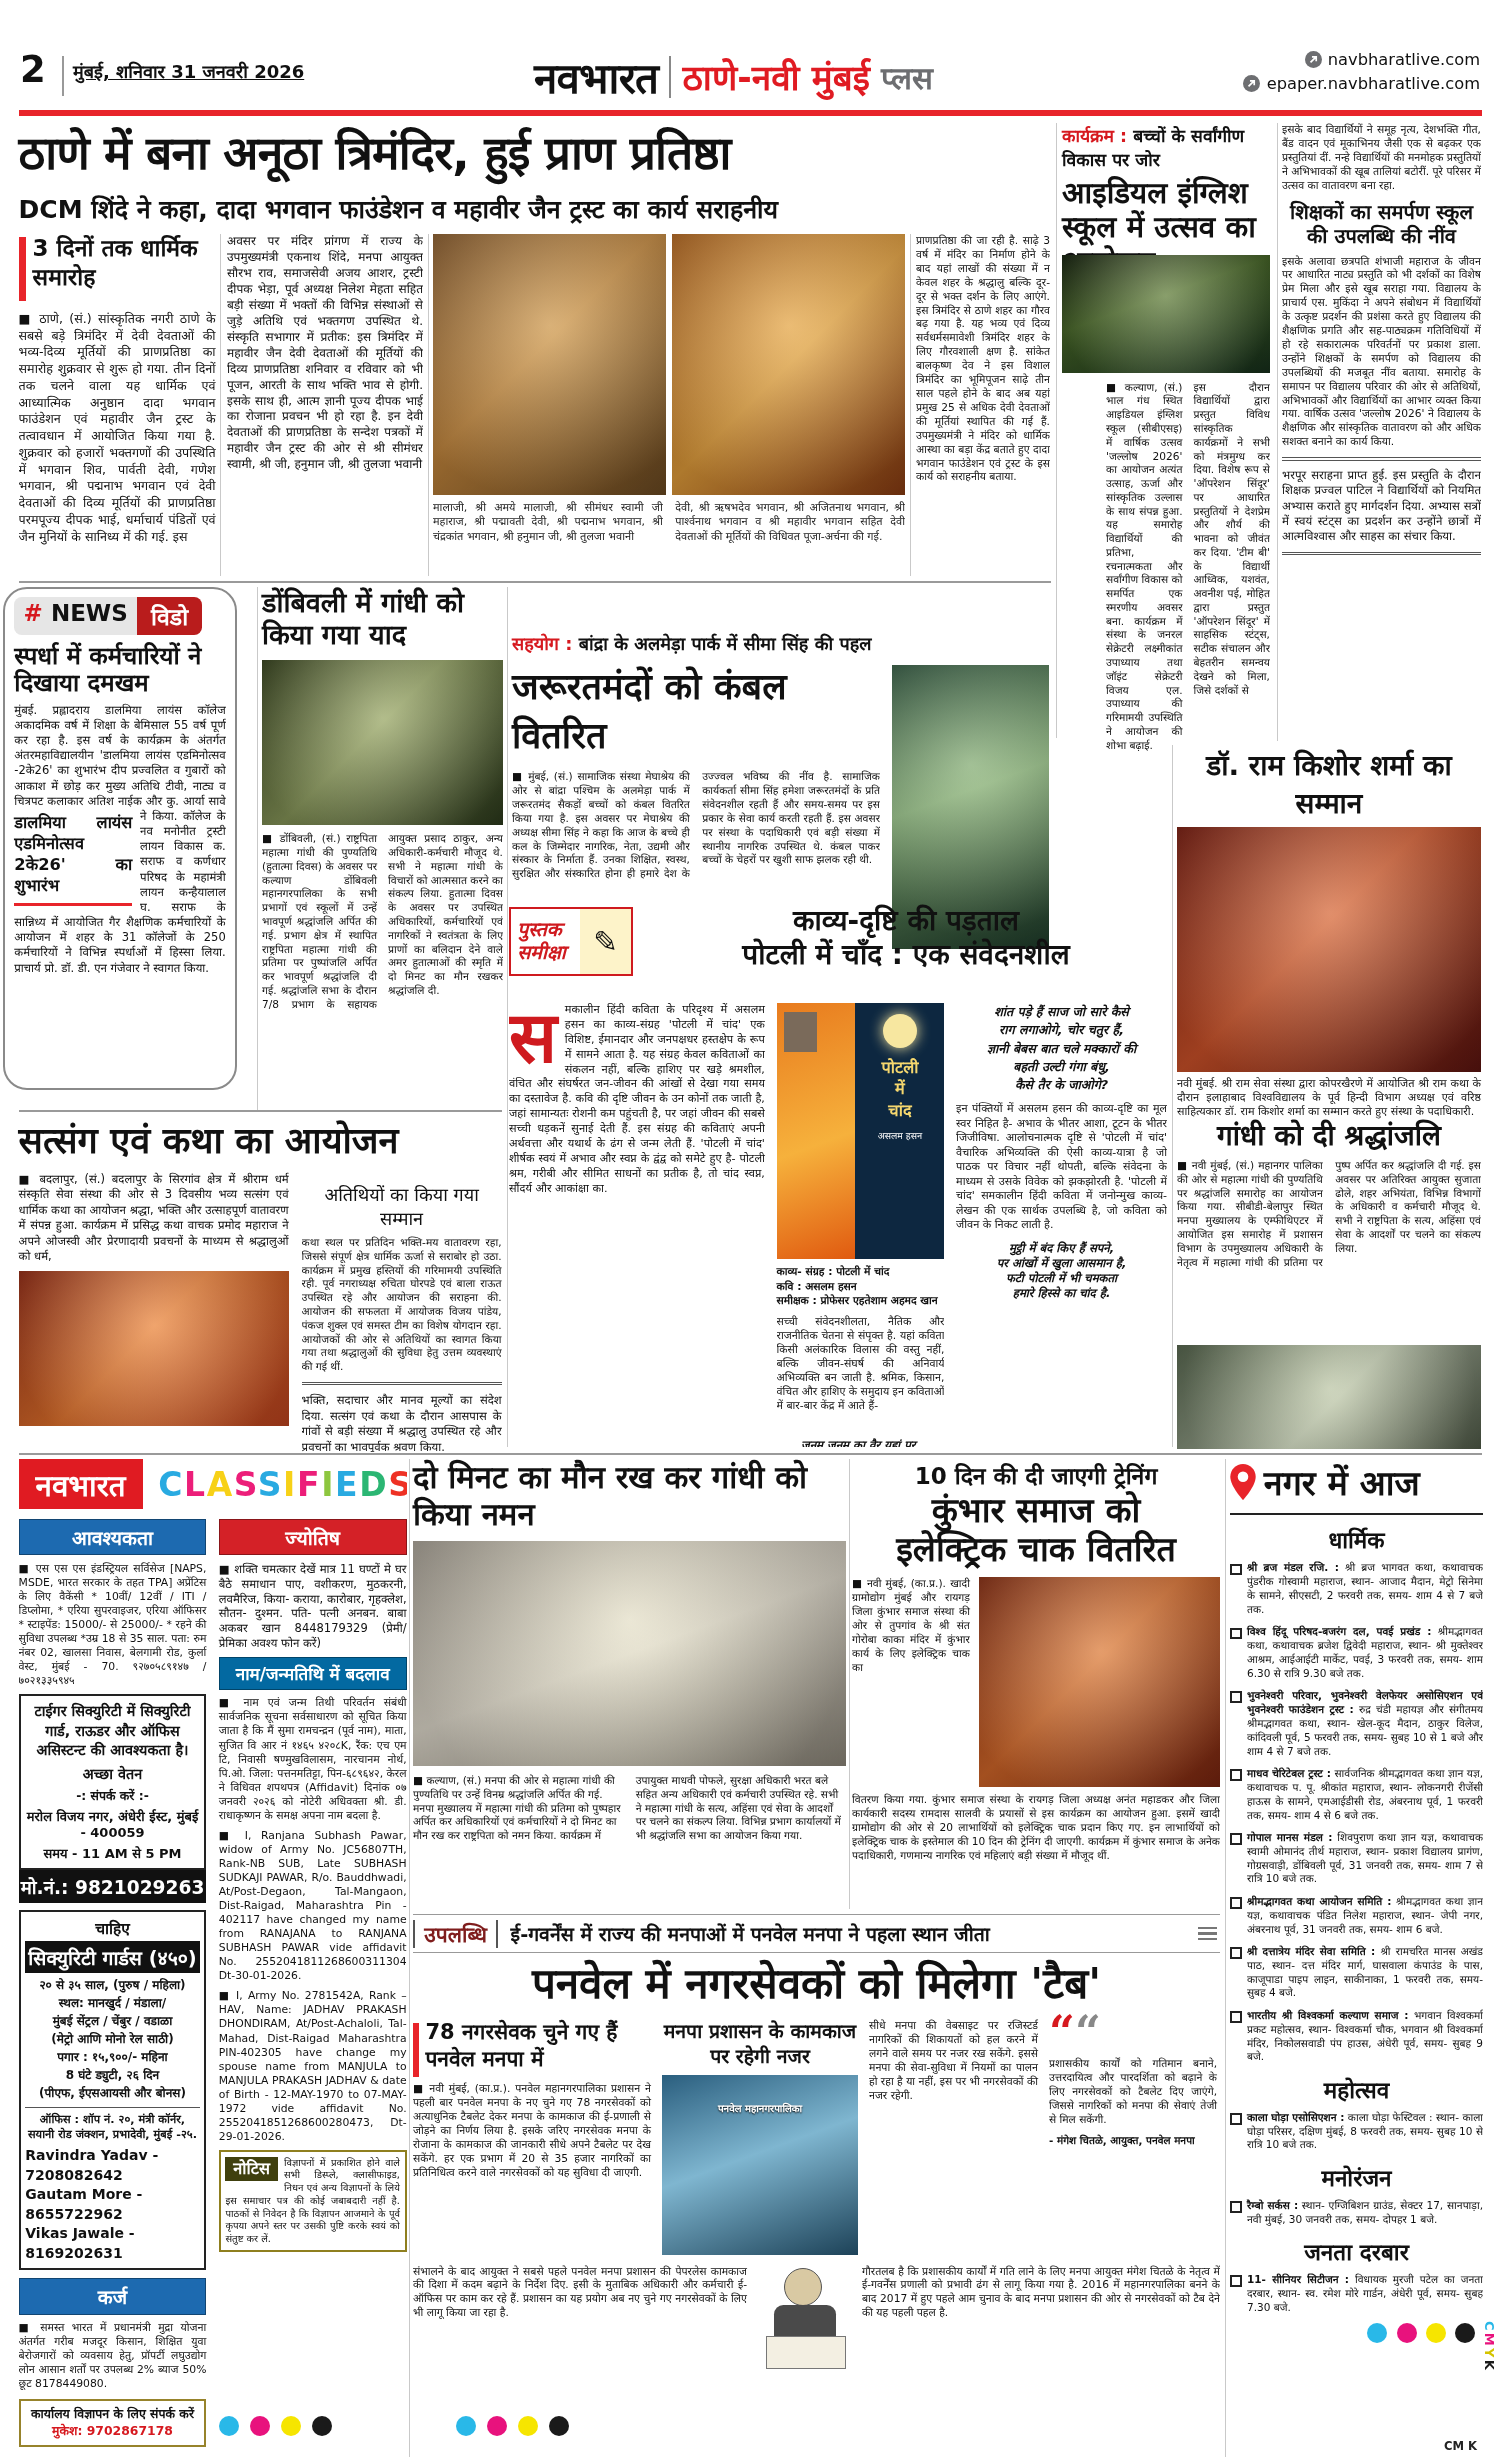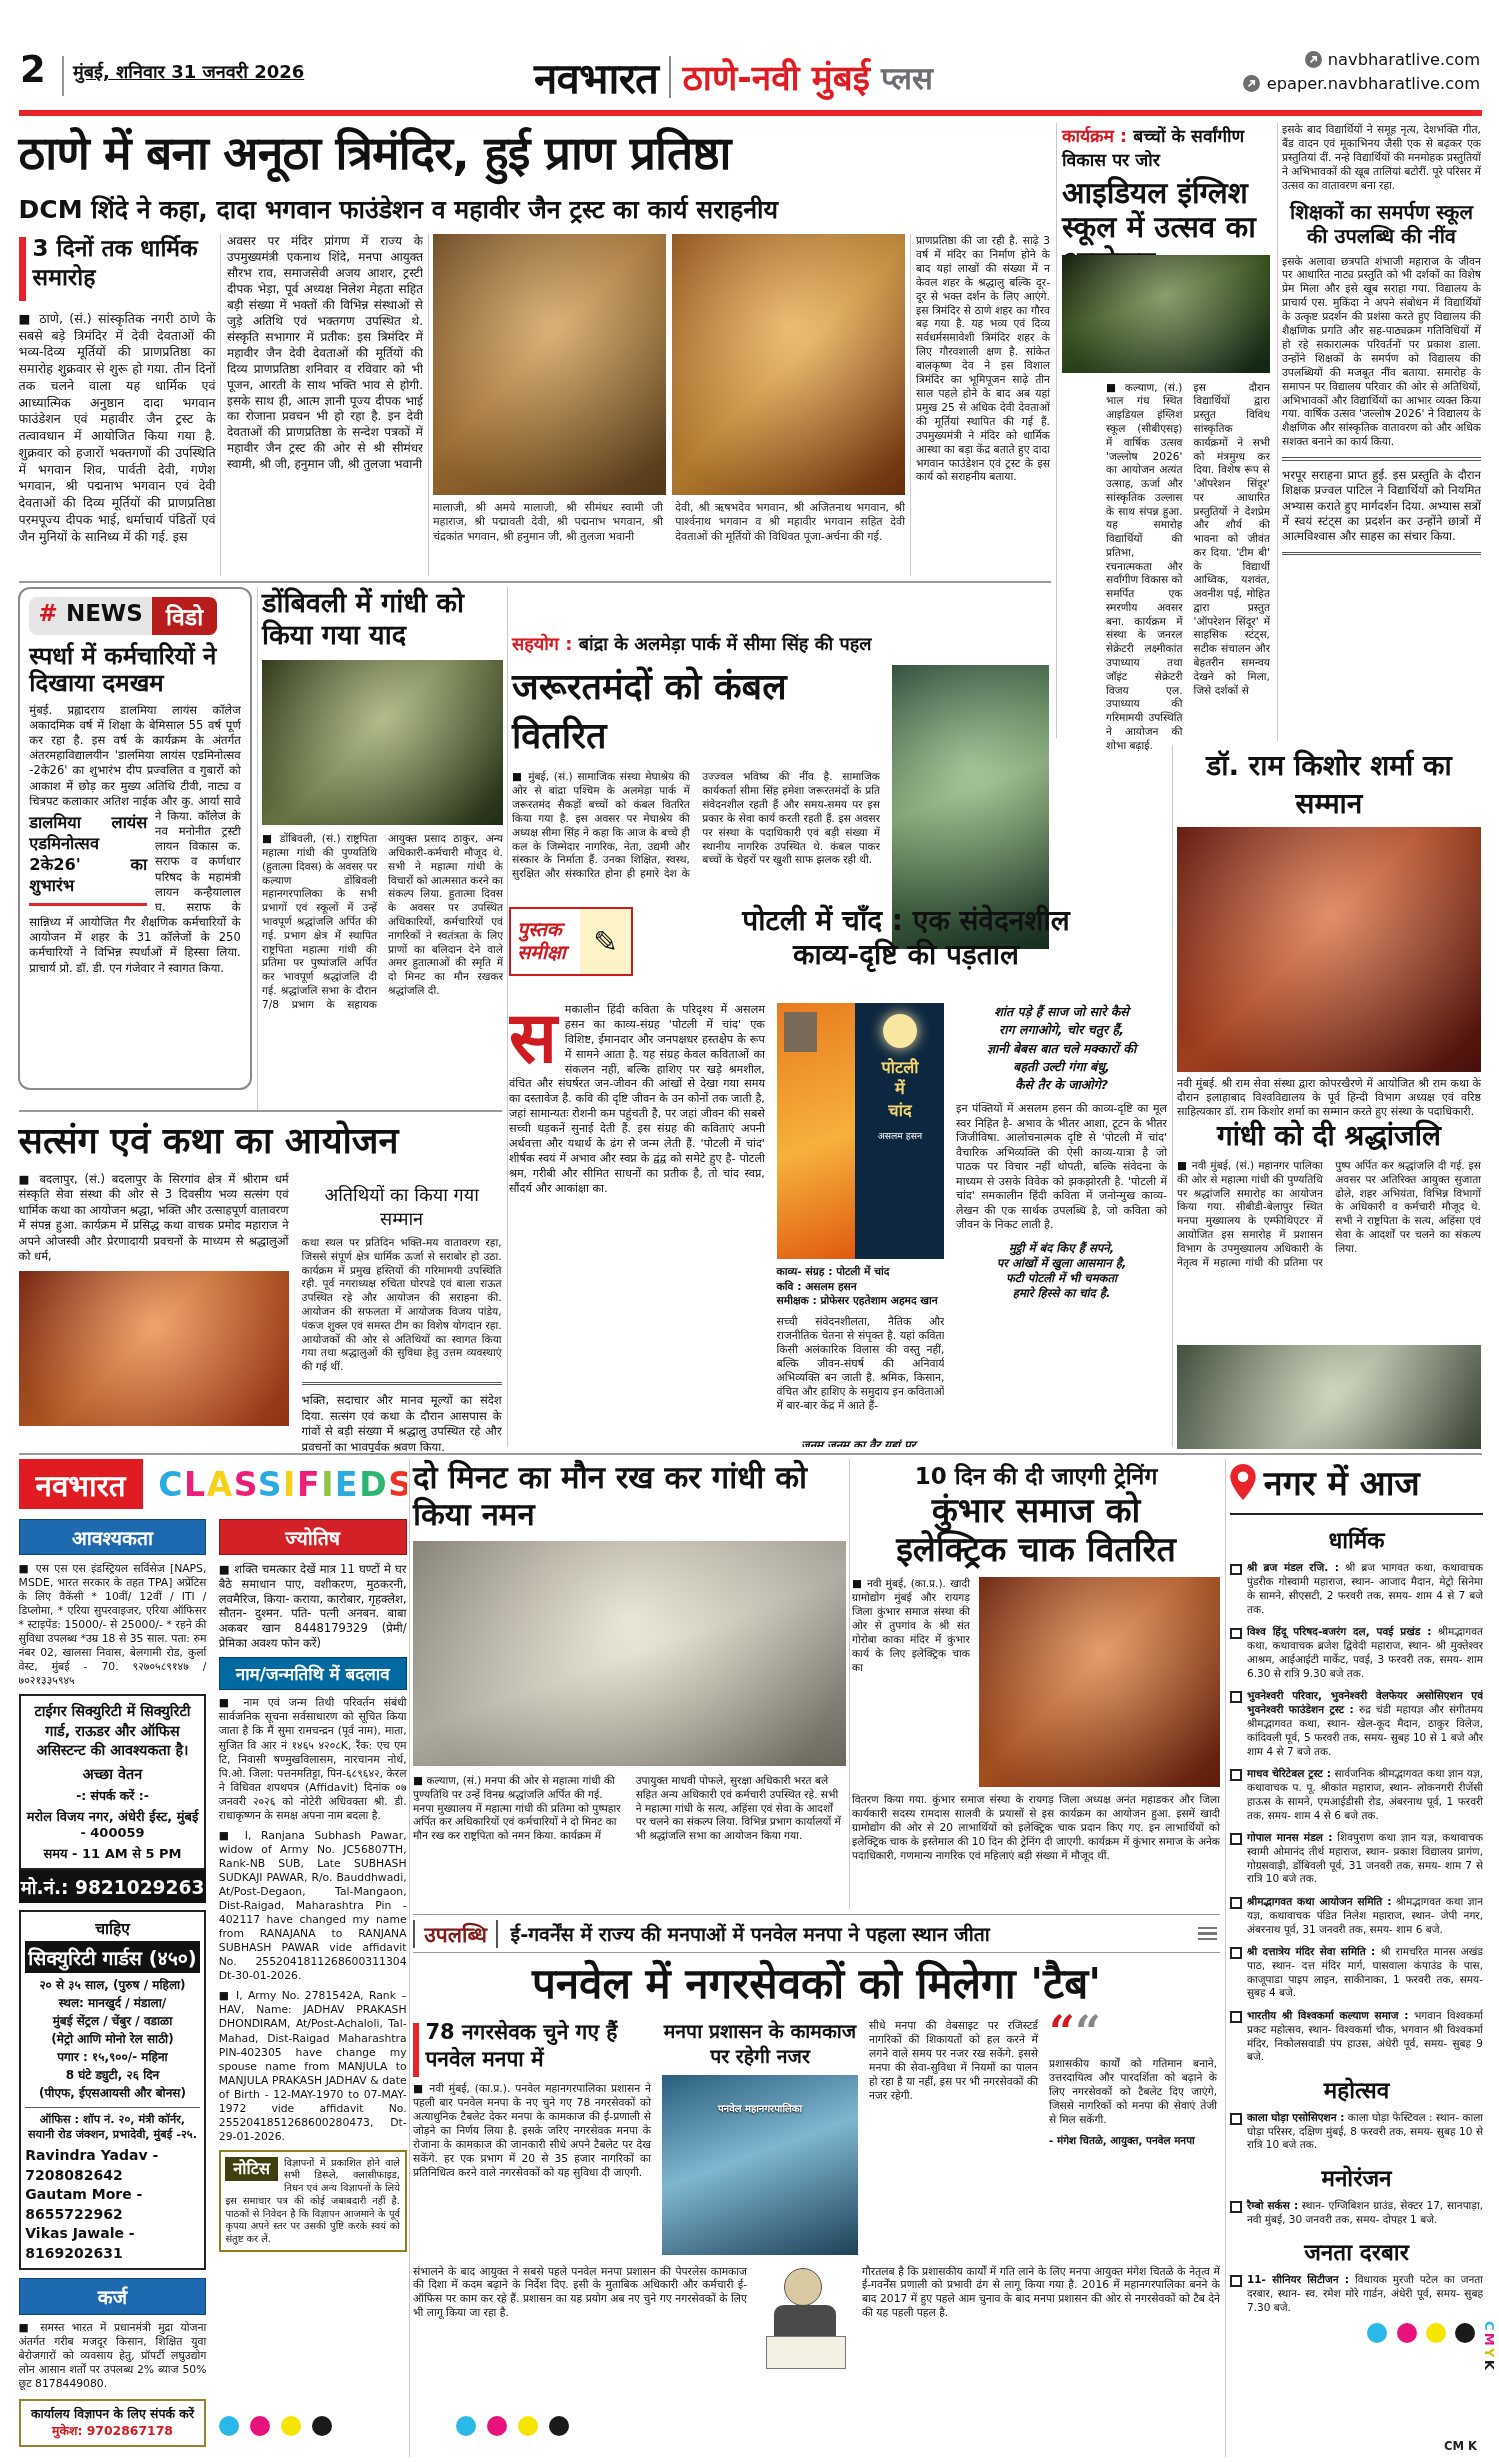--- a/index.html
+++ b/index.html
@@ -54,21 +54,21 @@
   #sharma{left:1177px;top:745px;width:304px;}
   #sharma-hl{font-size:28px;font-weight:800;text-align:center;}
   #sharma-photo{height:245px;margin-top:6.2px;background:linear-gradient(135deg,#7e1e12 0%,#d3542a 45%,#5d1410 100%);}
   #sharma-cap{font-size:11px;line-height:1.3;margin-top:4.7px;}
   
   #gtr{left:1177px;top:1115px;width:304px;height:334px;overflow:hidden;}
   #gtr-hl{font-size:28px;font-weight:800;text-align:center;}
   #gtr-body{margin-top:6.2px;column-count:2;column-gap:12.4px;font-size:10.6px;line-height:1.3;height:180px;overflow:hidden;}
   #gtr-photo{height:124px;margin-top:6.2px;background:linear-gradient(135deg,#5e6e55 0%,#b9c4ad 50%,#47523f 100%);}
   
-  #newsbox{left:18px;top:587px;width:234px;height:503px;border:2.3px solid #8a8a8a;border-radius:12px;padding:7.8px 9.3px;box-sizing:border-box;overflow:hidden;}
+  #newsbox{left:3px;top:587px;width:234px;height:503px;border:2.3px solid #8a8a8a;border-radius:24px;padding:7.8px 9.3px;box-sizing:border-box;overflow:hidden;}
   #nb-tags{display:flex;align-items:stretch;}
   #nb-left{background:#e6e6e6;border-radius:7.8px 0 0 7.8px;padding:3.1px 9.3px;font-size:23px;font-weight:800;}
   #nb-right{background:#b91c1c;color:#fff;padding:3.1px 14px;font-size:23px;font-weight:800;border-radius:0 7.8px 7.8px 0;}
   #nb-hl{font-size:24px;line-height:1.15;font-weight:800;margin:7.8px 0 4.7px;}
   #nb-body{font-size:11.5px;line-height:1.32;}
   #nb-inset{float:left;width:118px;font-size:16.3px;line-height:1.3;font-weight:800;border-bottom:3.1px solid #e8242a;padding-bottom:6.2px;margin:3.1px 7.8px 3.1px 0;}
   
   #dom{left:262px;top:587px;width:241px;}
   #dom-hl{font-size:27px;line-height:1.2;font-weight:800;}
   #dom-photo{height:165px;margin-top:7.8px;background:linear-gradient(135deg,#3d4a24 0%,#8a9a5b 45%,#2c3a1c 100%);}
@@ -304,22 +304,22 @@
 
   <div class="abs" id="rev">
     <div id="rev-logo">
       <div class="lt">
           <span>पुस्तक</span>
           <span>समीक्षा</span>
         </div>
       <div class="kid">✎</div>
     </div>
     <div id="rev-hl">
+      <div>काव्य-दृष्टि की पड़ताल</div>
       <div>पोटली में चाँद : एक संवेदनशील</div>
-      <div>काव्य-दृष्टि की पड़ताल</div>
     </div>
     <div id="rev-row">
       <div id="rev-c1" class="j">
         <span class="dc">स</span>
         <span>मकालीन हिंदी कविता के परिदृश्य में असलम हसन का काव्य-संग्रह 'पोटली में चांद' एक विशिष्ट, ईमानदार और जनपक्षधर हस्तक्षेप के रूप में सामने आता है. यह संग्रह केवल कविताओं का संकलन नहीं, बल्कि हाशिए पर खड़े श्रमशील, वंचित और संघर्षरत जन-जीवन की आंखों से देखा गया समय का दस्तावेज है. कवि की दृष्टि जीवन के उन कोनों तक जाती है, जहां सामान्यतः रोशनी कम पहुंचती है, पर जहां जीवन की सबसे सच्ची धड़कनें सुनाई देती हैं. इस संग्रह की कविताएं अपनी अर्थवत्ता और यथार्थ के ढंग से जन्म लेती हैं. 'पोटली में चांद' शीर्षक स्वयं में अभाव और स्वप्न के द्वंद्व को समेटे हुए है- पोटली श्रम, गरीबी और सीमित साधनों का प्रतीक है, तो चांद स्वप्न, सौंदर्य और आकांक्षा का.</span>
       </div>
       <div id="rev-mid">
         <div id="rev-cover">
           <div class="cl"></div>
           <div class="cr">

